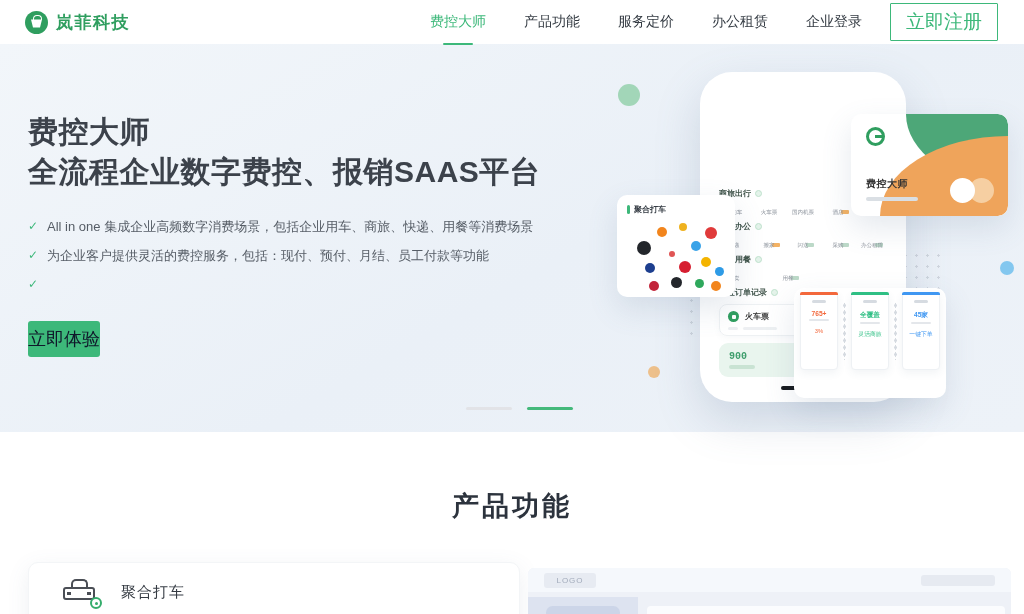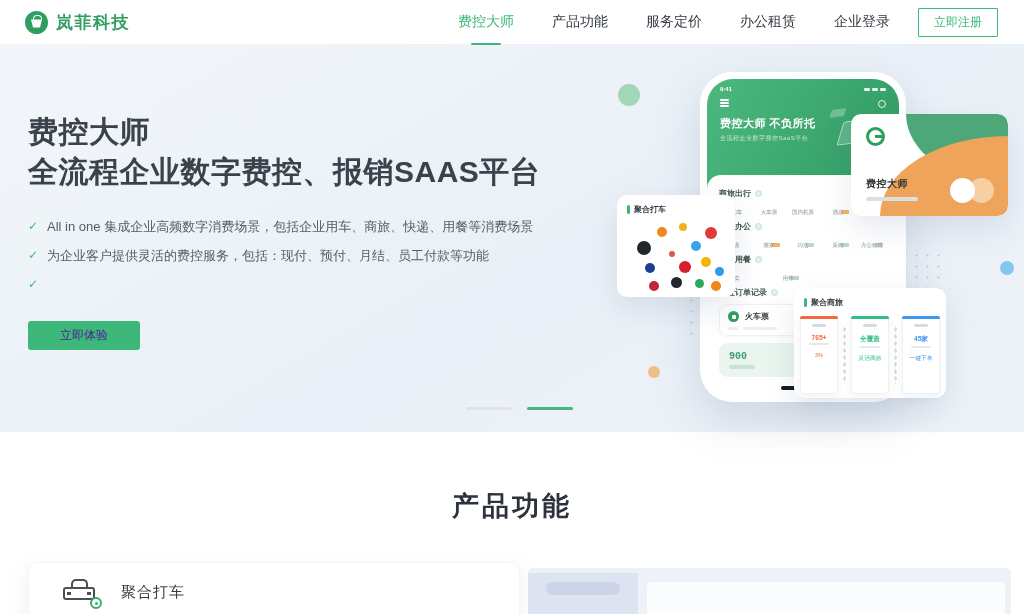--- a/index.html
+++ b/index.html
@@ -14,31 +14,31 @@
   .logo-ic::after { content:""; position:absolute; left:6px; top:8px; width:11px; height:9px; background:#fff;
     clip-path:polygon(0 12%,100% 12%,82% 100%,18% 100%); }
   .logo-ic::before { content:""; position:absolute; left:8px; top:4px; width:7px; height:4px; border:1.5px solid #fff; border-bottom:none; border-radius:4px 4px 0 0; }
   .logo-tx { margin-left:8px; font-size:17px; font-weight:bold; color:#2f9e5f; letter-spacing:1.5px; }
 
   .nav { margin-left:auto; display:flex; align-items:center; gap:38px; margin-right:28px; }
   .nav-it { position:relative; font-size:14px; color:#333a42; cursor:pointer; white-space:nowrap; }
   .nav-it.active { color:#3db87a; }
   .nav-it.active::after { content:""; position:absolute; left:50%; transform:translateX(-50%); bottom:-14px; width:30px; height:2px; background:#3db87a; border-radius:1px; }
 
-  .btn-ghost { border:1px solid #3db87a; color:#3db87a; background:#fff; font-size:12px; padding:5px 15px; border-radius:1px; margin-right:12px; cursor:pointer; font-family:inherit; }
+  .btn-ghost { border:1px solid #3db87a; color:#3db87a; background:#fff; font-size:19px; padding:5px 15px; border-radius:1px; margin-right:12px; cursor:pointer; font-family:inherit; }
   .btn-solid { border:1px solid #3db87a; background:#3db87a; color:#fff; font-size:13px; padding:5px 15px; border-radius:3px; cursor:pointer; font-family:inherit; }
 
   
   .hero { position:absolute; top:44px; left:0; width:1024px; height:388px;
     background:linear-gradient(150deg,#f2f6fa 0%,#eaf0f7 55%,#edf2f8 100%); }
   .hero-title { position:absolute; left:28px; top:68px; font-size:30px; line-height:40px; font-weight:600; color:#3c424b; letter-spacing:.5px; }
   .bullets { position:absolute; left:28px; top:174px; list-style:none; }
   .bullets li { display:flex; align-items:flex-start; margin-bottom:11px; font-size:13px; color:#565d66; }
   .bullets .chk { color:#3db87a; font-size:12px; margin-right:9px; line-height:17px; }
-  .cta { position:absolute; left:28px; top:277px; background:#3db87a; color:#4c1d95; border:none; border-radius:3px; font-size:12px; padding:6px 32px; cursor:pointer; font-family:inherit; }
+  .cta { position:absolute; left:28px; top:277px; background:#3db87a; color:#0f172a; border:none; border-radius:3px; font-size:18px; padding:6px 0; cursor:pointer; font-family:inherit; }
   .carousel { position:absolute; left:466px; top:363px; display:flex; gap:15px; }
   .cbar { width:46px; height:3px; border-radius:2px; background:#e2e3e7; cursor:pointer; }
   .cbar.active { background:#44b97b; }
 
   
   .deco { position:absolute; border-radius:50%; }
   .deco-green { left:618px; top:40px; width:22px; height:22px; background:#a2d6b8; }
   .deco-blue { left:1000px; top:217px; width:14px; height:14px; background:#83c7ef; }
   .deco-orange { left:648px; top:322px; width:12px; height:12px; background:#edc08b; }
   .dots { position:absolute; background-image:radial-gradient(#c9cfd8 1.1px,transparent 1.3px); background-size:11px 11px; opacity:.8; }
@@ -222,45 +222,20 @@
     </div>
 
     <span class="deco deco-green"></span>
     <span class="deco deco-blue"></span>
     <span class="deco deco-orange"></span>
     <span class="dots dots-left"></span>
     <span class="dots dots-right"></span>
 
     <div class="phone">
       <div class="screen">
-        <div class="p-banner">
-          <div class="p-status">
-            <span class="p-time">9:41</span>
-            <span class="p-sig">
-                <i></i>
-                <i></i>
-                <i></i>
-              </span>
-          </div>
-          <div class="p-navrow">
-            <span class="p-menu">
-                <i></i>
-                <i></i>
-                <i></i>
-              </span>
-            <span class="p-supp"></span>
-          </div>
-          <div class="p-btitle">费控大师 不负所托</div>
-          <div class="p-bsub">全流程企业数字费控SaaS平台</div>
-          <span class="p-iso">
-              <i class="a"></i>
-              <i class="b"></i>
-              <i class="c"></i>
-            </span>
-        </div>
 
         <div class="p-sheet">
           <div class="p-sec-head">
             <span class="p-sec-title">商旅出行</span>
             <span class="p-sec-badge"></span>
           </div>
           <div class="p-row">
             <div class="p-app"><span class="ic ga"></span><span class="p-lbl">网约车</span></div>
             <div class="p-app"><span class="ic gb"></span><span class="p-lbl">火车票</span></div>
             <div class="p-app"><span class="ic ga"></span><span class="p-lbl">国内机票</span></div>
@@ -344,24 +319,20 @@
       <span class="bk-ring"></span>
       <span class="bk-name">费控大师</span>
       <span class="bk-sub"></span>
       <span class="bk-mc">
           <i class="m2"></i>
           <i class="m1"></i>
         </span>
     </div>
 
     <div class="fcard card-travel">
-      <div class="fc-head">
-        <span class="gbar"></span>
-        <span class="fc-title">聚合商旅</span>
-      </div>
       <div class="tc-row">
         <div class="mini m-orange">
           <div class="tbar"></div><span class="mic"></span><div class="mlb"></div>
           <div class="s1">765+</div><div class="sb"></div>
           <div class="s2">3%</div>
         </div>
         <div class="dsep"></div>
         <div class="mini m-green">
           <div class="tbar"></div><span class="mic"></span><div class="mlb"></div>
           <div class="s1">全覆盖</div><div class="sb"></div>
@@ -385,20 +356,24 @@
         <i class="roof"></i>
           <i class="tbody"></i>
           <i class="lt1"></i>
           <i class="lt2"></i>
           <i class="badge"></i>
       </span>
       <span class="feature-label">聚合打车</span>
     </div>
 
     <div class="mockup">
+      <div class="mk-top">
+        <span class="mk-logo">LOGO</span>
+        <span class="mk-bar"></span>
+      </div>
       <div class="mk-gap"></div>
       <div class="mk-body">
         <div class="mk-side">
           <div class="mk-side-pill"></div>
         </div>
         <div class="mk-main">
           <div class="mk-white"></div>
         </div>
       </div>
     </div>

